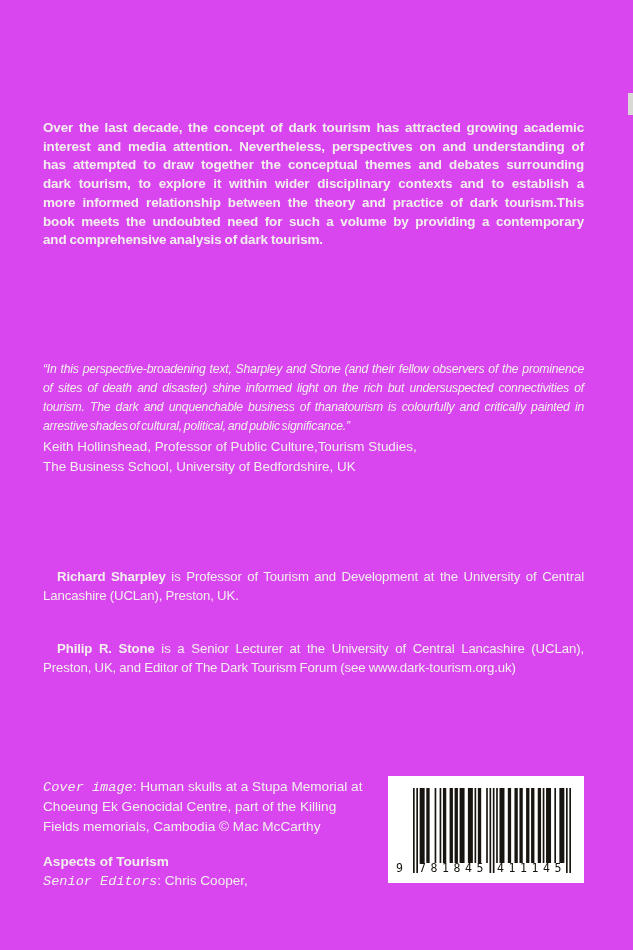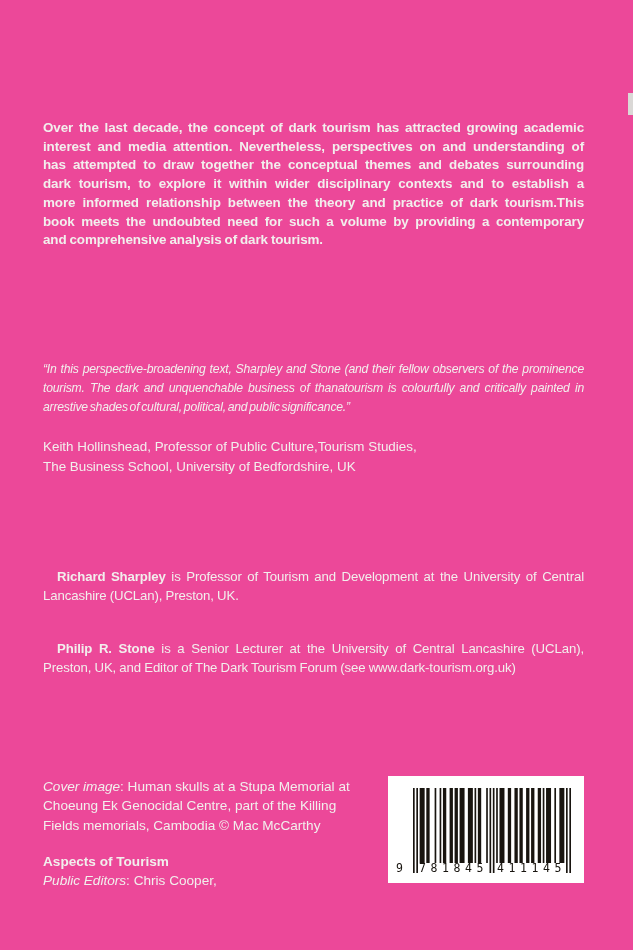--- a/index.html
+++ b/index.html
@@ -35,21 +35,21 @@
   }
   .bio-1{top:567px}
   .bio-2{top:639px}
   .bl1{text-align:justify;text-align-last:justify;margin-left:14px;}
   .bio b{font-weight:700;}
 
   .cover-credit{
     position:absolute;left:43px;top:777px;width:345px;
     font-size:13.6px;line-height:19.3px;
   }
-  .cover-credit i,.series i{font-style:italic;}
+  .cover-credit i,.series i{font-style:italic;font-family:Liberation Mono, monospace;}
   .series{
     position:absolute;left:43px;top:852px;width:345px;
     font-size:13.6px;line-height:19px;
   }
   .series-title{font-weight:700;}
 
   .barcode-box{
     position:absolute;left:388px;top:776px;width:196px;height:107px;
     background:#ffffff;
   }
@@ -69,36 +69,37 @@
     font-size:13.4px;line-height:18px;
   }
   .edge-mark{
     position:absolute;left:628px;top:93px;width:5px;height:22px;
     background:#dad8d6;
   }
 </style>
 </head>
 <body>
 
-<div class="page" style="background: #ec4899; color: rgb(242, 239, 237);">
+<div class="page" style="background: #d946ef; color: rgb(242, 239, 237);">
 
   <div class="edge-mark"></div>
 
   <section class="synopsis">
       <div class="ln j">Over the last decade, the concept of dark tourism has attracted growing academic</div>
       <div class="ln j">interest and media attention. Nevertheless, perspectives on and understanding of</div>
       <div class="ln j">has attempted to draw together the conceptual themes and debates surrounding</div>
       <div class="ln j">dark tourism, to explore it within wider disciplinary contexts and to establish a</div>
       <div class="ln j">more informed relationship between the theory and practice of dark tourism.This</div>
       <div class="ln j">book meets the undoubted need for such a volume by providing a contemporary</div>
       <div class="ln j last">and comprehensive analysis of dark tourism.</div>
     </section>
 
   <section class="quote">
       <div class="ln j">“In this perspective-broadening text, Sharpley and Stone (and their fellow observers of the prominence</div>
+      <div class="ln j">of sites of death and disaster) shine informed light on the rich but undersuspected connectivities of</div>
       <div class="ln j">tourism. The dark and unquenchable business of thanatourism is colourfully and critically painted in</div>
       <div class="ln j last">arrestive shades of cultural, political, and public significance.”</div>
     </section>
 
   <section class="attribution">
       <div class="ln r">Keith Hollinshead, Professor of Public Culture,Tourism Studies,</div>
       <div class="ln r last">The Business School, University of Bedfordshire, UK</div>
     </section>
 
   <section class="bio bio-1">
@@ -112,21 +113,21 @@
   </section>
 
   <section class="cover-credit">
     <div class="ln"><i>Cover image</i><span>: Human skulls at a Stupa Memorial at</span></div>
     <div class="ln">Choeung Ek Genocidal Centre, part of the Killing</div>
     <div class="ln">Fields memorials, Cambodia © Mac McCarthy</div>
   </section>
 
   <section class="series">
     <div class="ln series-title">Aspects of Tourism</div>
-    <div class="ln"><i>Public Editors</i><span>: Chris Cooper,</span></div>
+    <div class="ln"><i>Senior Editors</i><span>: Chris Cooper,</span></div>
   </section>
 
   <div class="barcode-box" style="background: rgb(255, 255, 255);">
     <div class="bars">
         <svg viewBox="0 0 95 85" preserveAspectRatio="none" width="100%" height="100%">
           <rect x="0" y="0" width="1" height="85" fill="#18140f"></rect>
           <rect x="2" y="0" width="1" height="85" fill="#18140f"></rect>
           <rect x="4" y="0" width="3" height="75" fill="#18140f"></rect>
           <rect x="8" y="0" width="2" height="75" fill="#18140f"></rect>
           <rect x="13" y="0" width="1" height="75" fill="#18140f"></rect>

